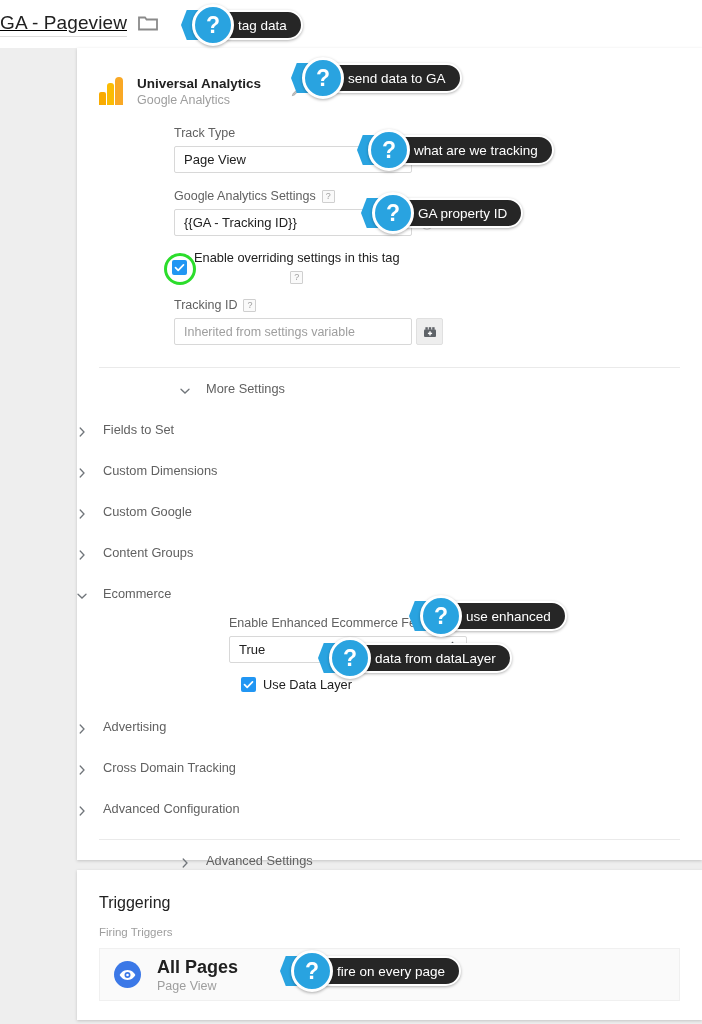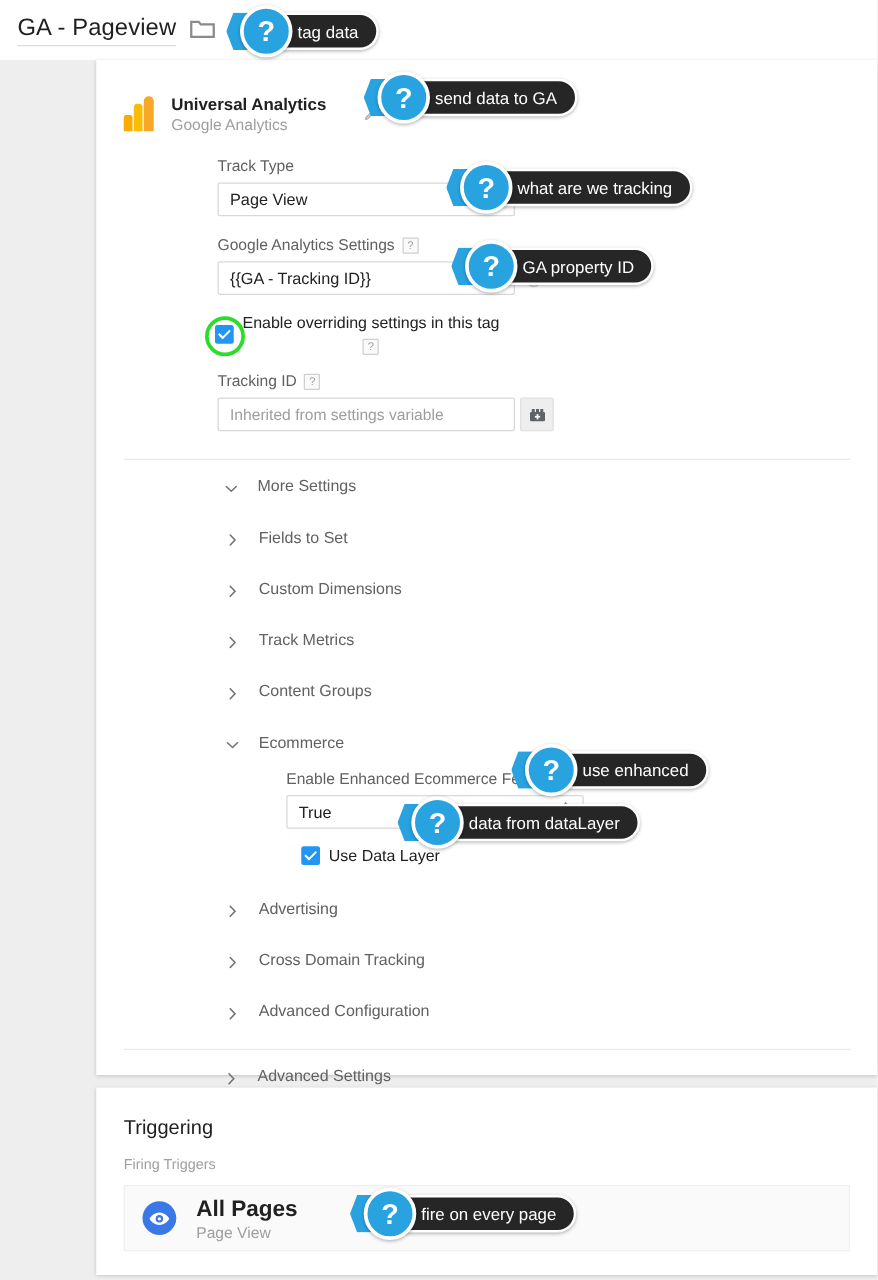--- a/index.html
+++ b/index.html
@@ -7,21 +7,21 @@
     width: 702px; height: 1024px;
     font-family: "Liberation Sans", sans-serif;
     background: #eeeeee;
     overflow: hidden;
   }
   #page { position: relative; width: 702px; height: 1024px; background: #eeeeee; }
 
   
   .header {
     position: absolute; top: 0; left: 0; width: 702px; height: 48px;
-    background: #ffffff; display: flex; align-items: center; padding-left: 14px;
+    background: #ffffff; display: flex; align-items: center;  text-decoration: underline;
   }
   .title-wrap { display: flex; align-items: center; gap: 10px; }
   .tag-title {
     font-size: 19px; color: #212121; letter-spacing: .1px;
     border-bottom: 1px solid #dcdcdc; padding-bottom: 2px; line-height: 22px;
   }
   .folder-icon { width: 22px; height: 18px; position: relative; display:block; margin-bottom:2px;}
   .folder-icon svg { display: block; }
 
   
@@ -90,21 +90,21 @@
     width: 27px; height: 27px; background: #eeeeee; border: 1px solid #e0e0e0;
     border-radius: 2px; display: flex; align-items: center; justify-content: center;
   }
 
   
   .divider { height: 1px; background: #eaeaea; margin: 22px 22px 0 22px; }
   .acc {
     display: flex; align-items: center; gap: 16px;
     font-size: 12.8px; color: #616161; height: 41px;
   }
-  .acc-l1 { padding-left: 104px; }
+  .acc-l1 { }
   .acc-l0 { padding-left: 103px; }
   .chev { width: 10px; height: 10px; flex: none; }
 
   .eco-body { padding-left: 152px; padding-top: 2px; }
   .eco-select { width: 238px; }
 
   
   .trig-title { font-size: 16px; color: #212121; padding: 24px 0 0 22px; }
   .trig-sub { font-size: 11.5px; color: #9e9e9e; padding: 14px 0 0 22px; }
   .trig-row {
@@ -280,21 +280,21 @@
       </span>
       <span>Custom Dimensions</span>
     </div>
 
     <div class="acc acc-l1">
       <span class="chev">
         <svg width="10" height="10" viewBox="0 0 10 10">
             <path d="M3.2 1 7 5 3.2 9" fill="none" stroke="#70757a" stroke-width="1.3" stroke-linecap="round"></path>
           </svg>
       </span>
-      <span>Track Metrics</span>
+      <span>Custom Google</span>
     </div>
 
     <div class="acc acc-l1">
       <span class="chev">
         <svg width="10" height="10" viewBox="0 0 10 10">
             <path d="M3.2 1 7 5 3.2 9" fill="none" stroke="#70757a" stroke-width="1.3" stroke-linecap="round"></path>
           </svg>
       </span>
       <span>Content Groups</span>
     </div>

